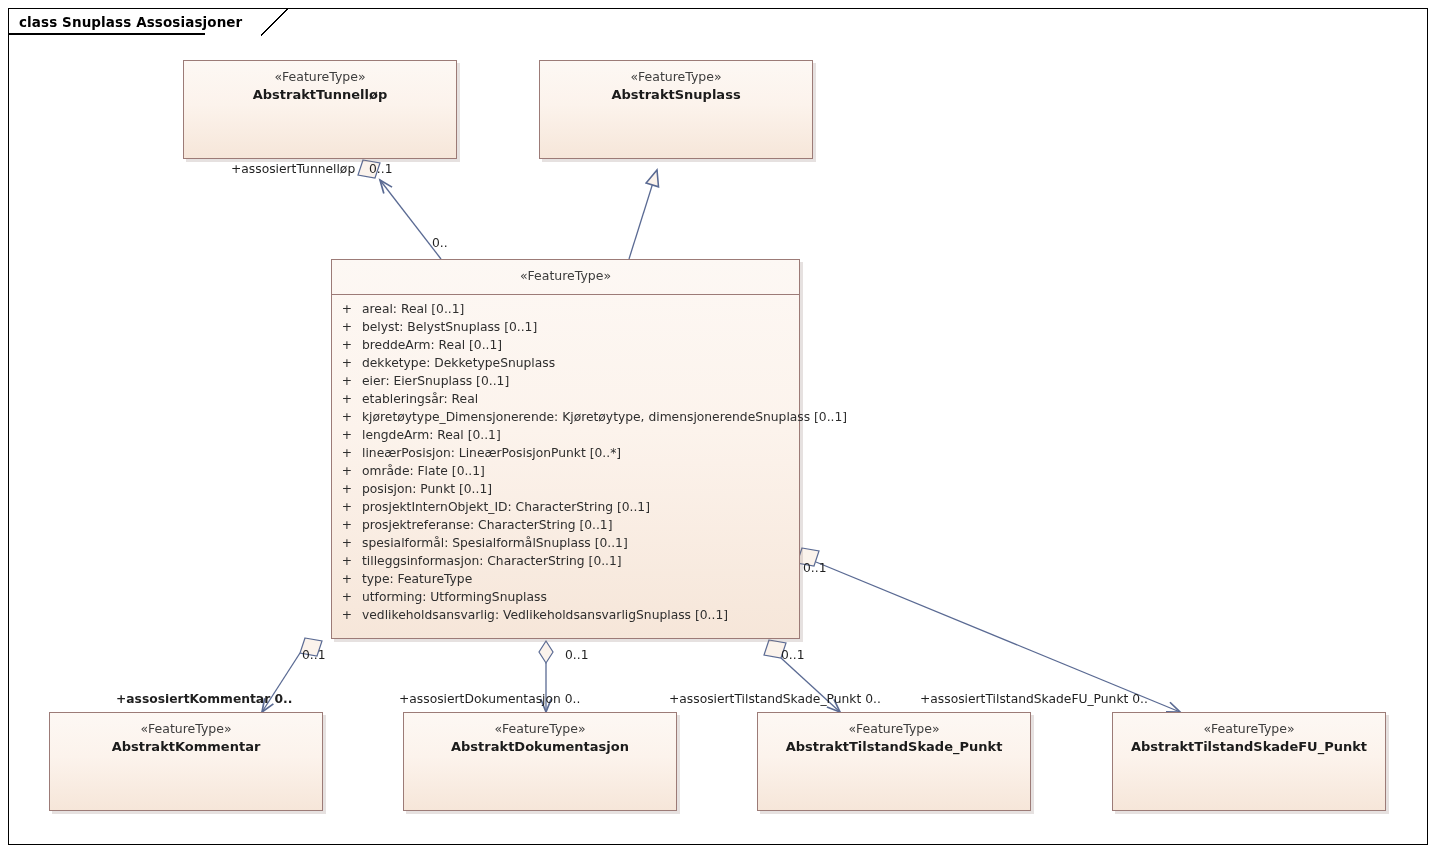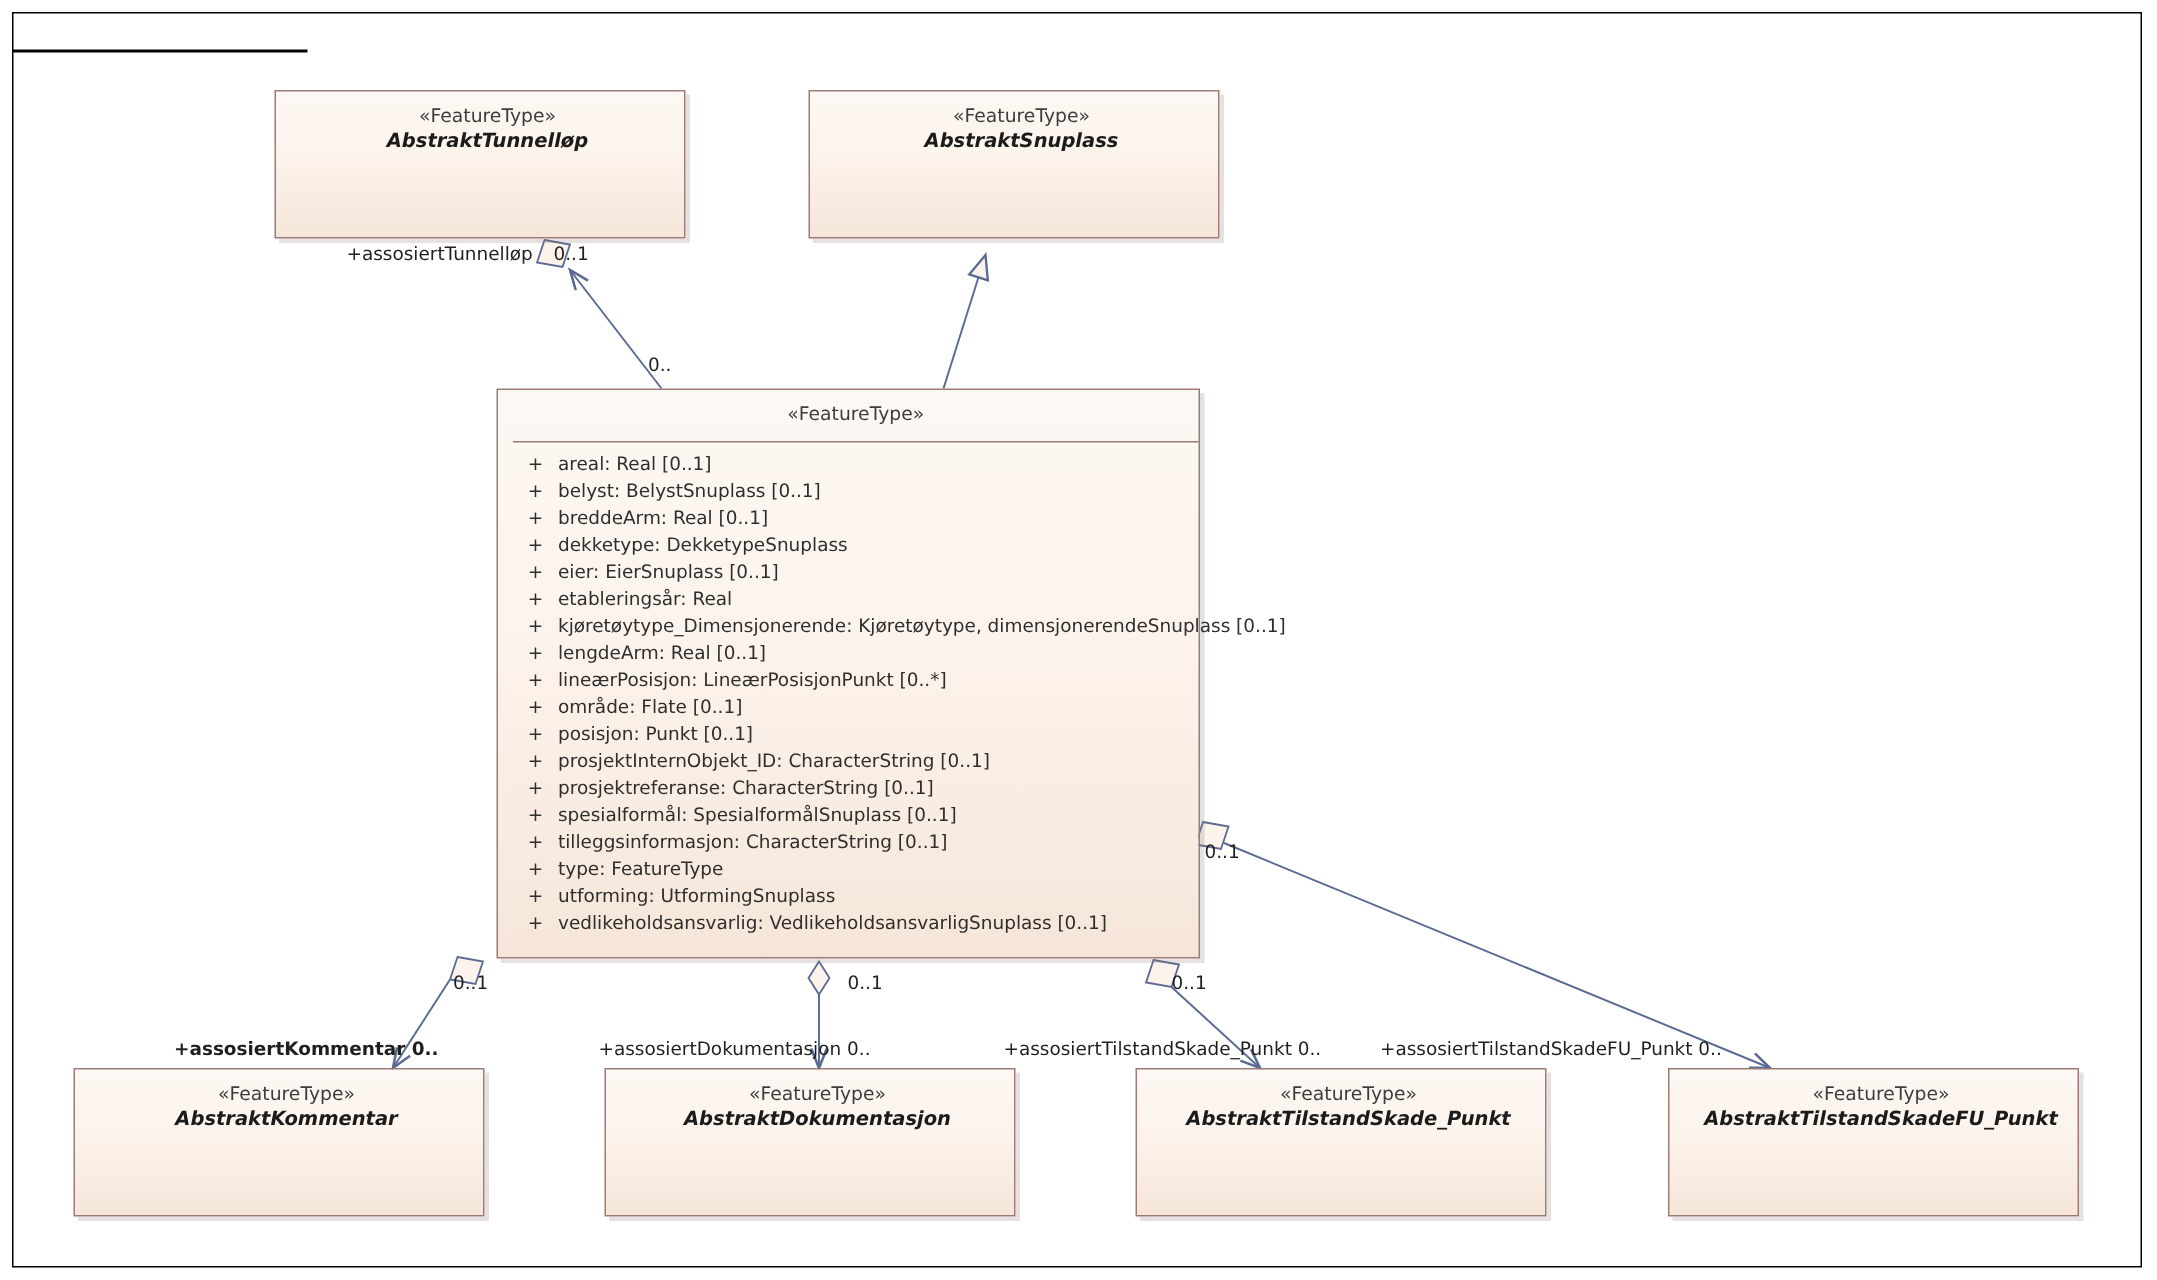--- a/index.html
+++ b/index.html
@@ -78,40 +78,39 @@
     pointer-events: none;
   }
 
   
   .uml-class {
     position: absolute;
     box-sizing: border-box;
     border: 1px solid #9c7b77;
     background: linear-gradient(to bottom, #fdf8f4 0%, #fcf3ec 45%, #f6e6d9 100%);
     box-shadow: 3px 3px 0 rgba(140,120,115,0.22);
-    padding-left: 10px;
   }
   .uml-head {
     text-align: center;
     padding-top: 8px;
     line-height: 1.32;
   }
   .stereo {
     font-size: 12.5px;
     color: #3d3d3d;
     display: block;
     font-family: "DejaVu Sans", "Liberation Sans", sans-serif;
   }
   .cname {
     font-size: 13px;
     font-weight: bold;
     color: #1b1b1b;
     display: block;
   }
-  .cname.abstract { font-style: italic; }
+  .cname.abstract { }
 
   .uml-sep {
     height: 1px;
     background: #9c7b77;
     margin: 0;
   }
   .attr-list {
     padding: 5px 0 4px 0;
   }
   .attr {
@@ -138,20 +137,23 @@
     white-space: nowrap;
     font-family: "DejaVu Sans", "Liberation Sans", sans-serif;
   }
 </style>
 </head>
 <body>
 
 <div id="canvas">
 
   <div class="frame"></div>
+  <div class="frame-tab">
+    <span>class Snuplass Assosiasjoner</span>
+  </div>
   <div class="frame-tab-underline"></div>
 
   <svg id="links" viewBox="0 0 1438 853">
     <defs>
       <marker id="openArrow" markerWidth="14" markerHeight="14" refX="11" refY="5" orient="auto">
         <path d="M1,1 L11,5 L1,9" fill="none" stroke="#5a6a93" stroke-width="1.3"></path>
       </marker>
       <marker id="hollowTri" markerWidth="16" markerHeight="16" refX="13" refY="6" orient="auto">
         <path d="M1,1 L13,6 L1,11 Z" fill="#fbf3ec" stroke="#5a6a93" stroke-width="1.2"></path>
       </marker>

